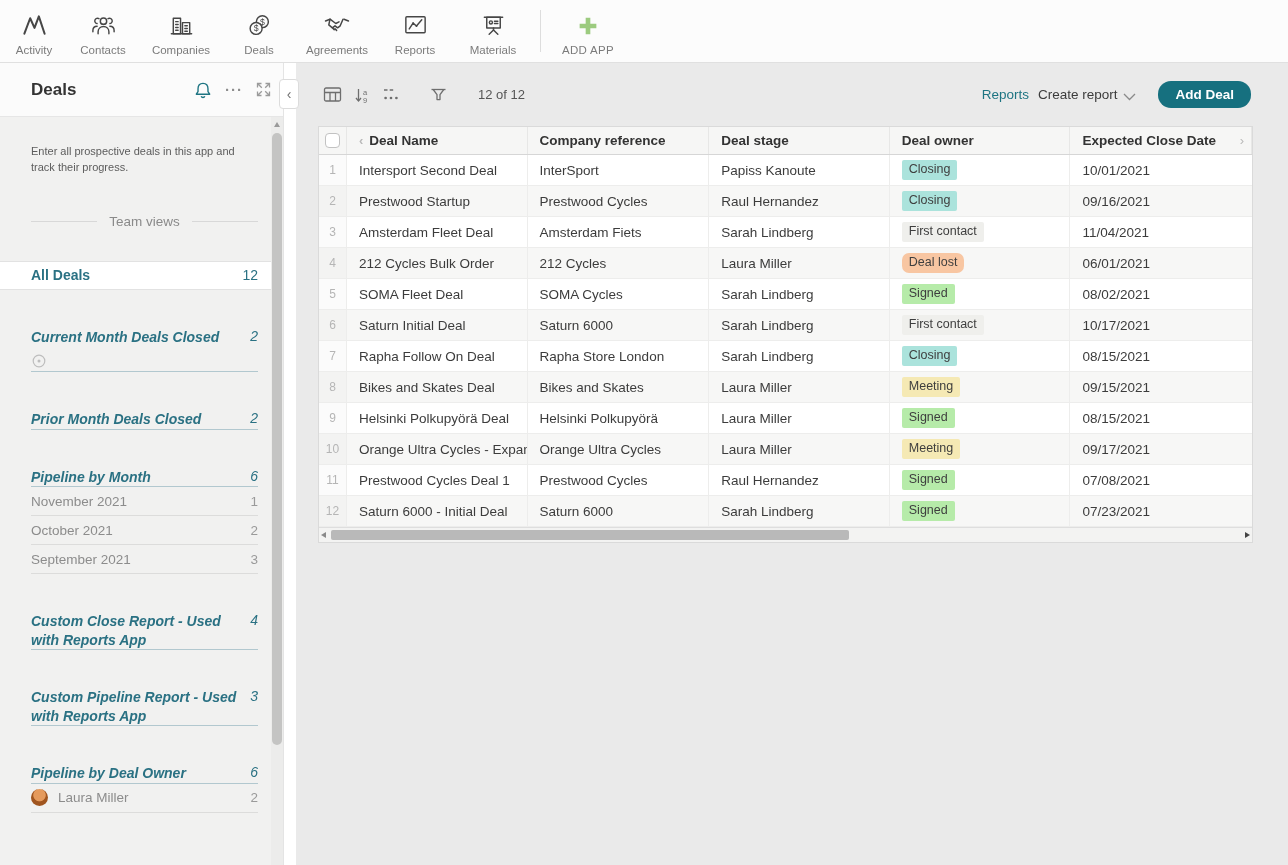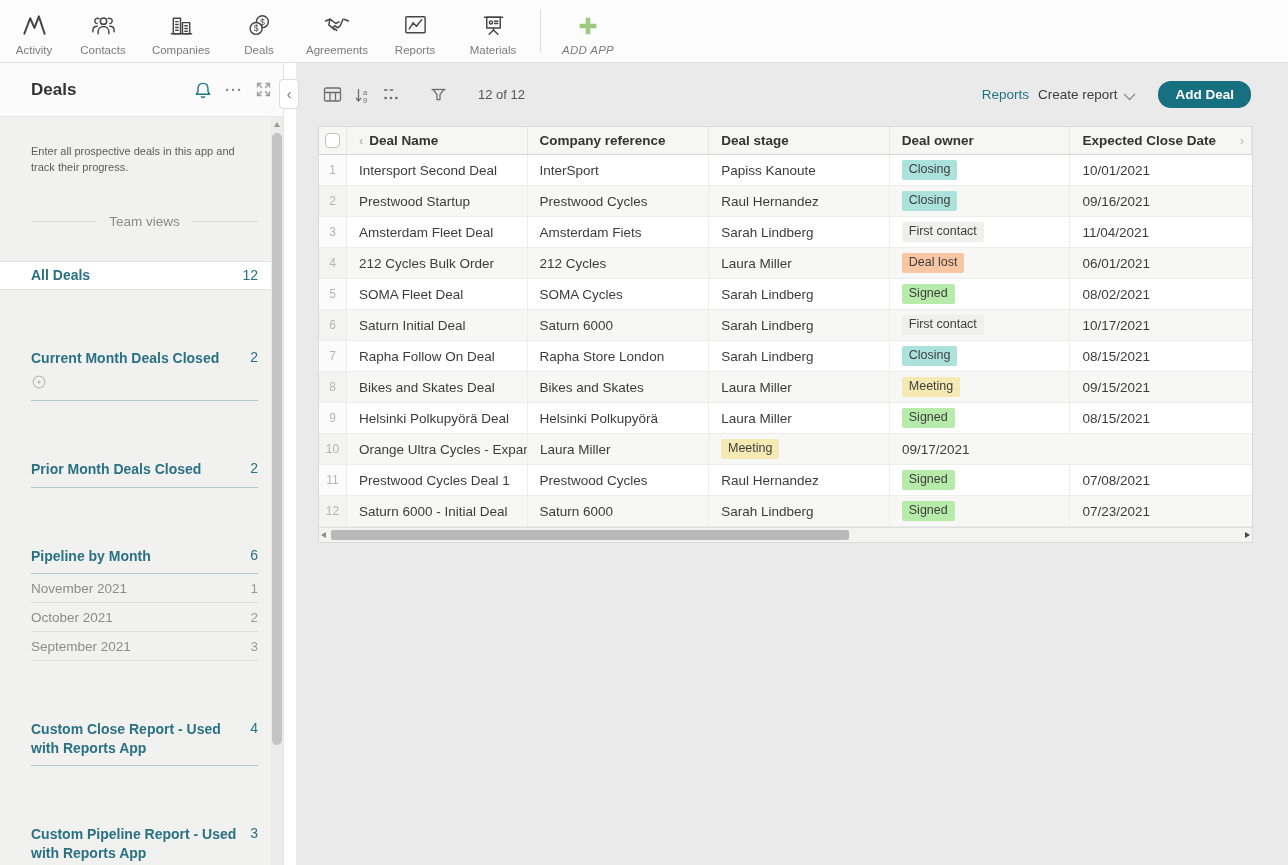--- a/index.html
+++ b/index.html
@@ -6,39 +6,39 @@
   html,body { width:1288px; height:865px; overflow:hidden; font-family:"Liberation Sans", sans-serif; background:#eaeaea; }
 
   
   .topnav { height:63px; background:#fcfcfc; border-bottom:1px solid #e0e0e0; display:flex; align-items:stretch; padding-left:4px; }
   .nav-item { width:78px; display:flex; flex-direction:column; align-items:center; justify-content:center; padding-top:4px; cursor:pointer; }
   .nav-item:first-child { width:60px; }
   .nav-icon { height:30px; display:flex; align-items:center; justify-content:center; }
   .nav-icon svg { display:block; }
   .nav-label { font-size:11.5px; color:#7b7b7b; margin-top:3px; white-space:nowrap; }
   .nav-divider { width:1px; background:#ddd; margin:10px 8px; }
-  .add-app .nav-label { letter-spacing:.3px;font-style:italic; }
+  .add-app .nav-label { letter-spacing:.3px; }
 
   
   .content { display:flex; height:802px; position:relative; }
 
   
   .sidebar { width:283px; background:#f1f1f0; display:flex; flex-direction:column; position:relative; }
   .sidebar-header { height:54px; background:#fbfbfb; border-bottom:1px solid #e6e6e6; display:flex; align-items:center; padding:0 12px 0 31px; flex:none; }
   .sidebar-title { font-size:17px; font-weight:700; color:#333; flex:1; }
   .sh-icon { margin-left:13px; display:flex; align-items:center; cursor:pointer; }
   .ellipsis-txt { color:#8d8d8d; font-size:15px; font-weight:700; letter-spacing:1px; line-height:10px; }
   .sidebar-body { flex:1; padding:0 25px 0 31px; position:relative; overflow:hidden; }
   .sidebar-desc { margin-top:27px; font-size:11px; line-height:1.45; color:#5c5c5c; }
   .team-views { margin-top:38px; display:flex; align-items:center; }
   .team-views .tv-line { flex:1; height:1px; background:#d8d8d8; }
   .team-views .tv-label { margin:0 12px; font-size:13.5px; color:#8a8a8a; white-space:nowrap; }
 
   .view-selected { margin:32px -25px 0 -31px; padding:0 25px 0 31px; height:29px; background:#fff; border-top:1px solid #e2e2e2; border-bottom:1px solid #e2e2e2; display:flex; align-items:center; cursor:pointer; }
-  .view-item { margin-top:59px; border-bottom:1px solid #b2c8cf; padding-bottom:8px; cursor:pointer; }
+  .view-item { margin-top:38px; border-bottom:1px solid #b2c8cf; cursor:pointer;font-style:italic; }
   .view-row { display:flex; align-items:flex-start; }
   .view-label { flex:1; font-size:14px; font-weight:700; color:#2a7183; line-height:1.32; padding-right:10px; }
   .view-count { font-size:14px; color:#2a7183; }
   .calc-row { margin-top:7px; height:18px; }
   .sub-item { height:29px; display:flex; align-items:center; border-bottom:1px solid #dcdcdb; cursor:pointer; }
   .sub-label { flex:1; font-size:13.5px; color:#8c8c8c; white-space:nowrap; overflow:hidden; }
   .sub-count { font-size:13.5px; color:#9a9a9a; }
   .avatar { width:17px; height:17px; border-radius:50%; margin-right:10px; flex:none; }
 
   .side-scroll { position:absolute; top:54px; right:0; bottom:0; width:12px; background:#ececeb; }
@@ -378,21 +378,21 @@
               <span class="stage-badge" style="background: rgb(239, 239, 236);">First contact</span>
             </div>
             <div class="td col-e">11/04/2021</div>
           </div>
           <div class="trow">
             <div class="td col-num">4</div>
             <div class="td col-a">212 Cycles Bulk Order</div>
             <div class="td col-b">212 Cycles</div>
             <div class="td col-c">Laura Miller</div>
             <div class="td col-d">
-              <span class="stage-badge" style="background: rgb(248, 198, 162);">Deal lost</span>
+              <span class="stage-badge" style="background: rgb(248, 198, 162); border-radius: 7px;">Deal lost</span>
             </div>
             <div class="td col-e">06/01/2021</div>
           </div>
           <div class="trow">
             <div class="td col-num">5</div>
             <div class="td col-a">SOMA Fleet Deal</div>
             <div class="td col-b">SOMA Cycles</div>
             <div class="td col-c">Sarah Lindberg</div>
             <div class="td col-d">
               <span class="stage-badge" style="background: rgb(182, 235, 169);">Signed</span>
@@ -435,20 +435,21 @@
             <div class="td col-b">Helsinki Polkupyörä</div>
             <div class="td col-c">Laura Miller</div>
             <div class="td col-d">
               <span class="stage-badge" style="background: rgb(182, 235, 169);">Signed</span>
             </div>
             <div class="td col-e">08/15/2021</div>
           </div>
           <div class="trow">
             <div class="td col-num">10</div>
             <div class="td col-a">Orange Ultra Cycles - Expansion</div>
+            <div class="td col-b">Orange Ultra Cycles</div>
             <div class="td col-c">Laura Miller</div>
             <div class="td col-d">
               <span class="stage-badge" style="background: rgb(245, 233, 180);">Meeting</span>
             </div>
             <div class="td col-e">09/17/2021</div>
           </div>
           <div class="trow">
             <div class="td col-num">11</div>
             <div class="td col-a">Prestwood Cycles Deal 1</div>
             <div class="td col-b">Prestwood Cycles</div>

